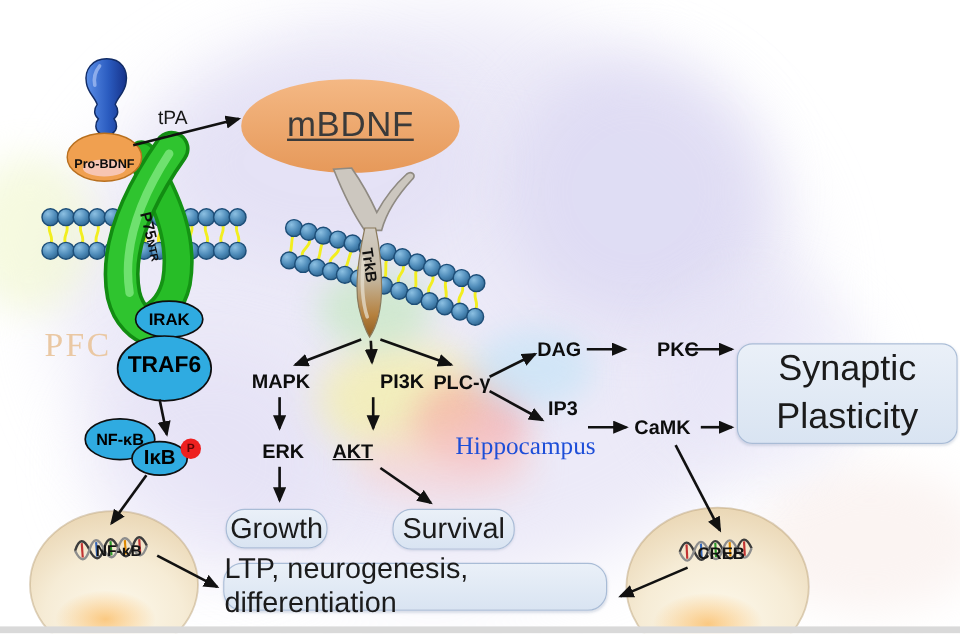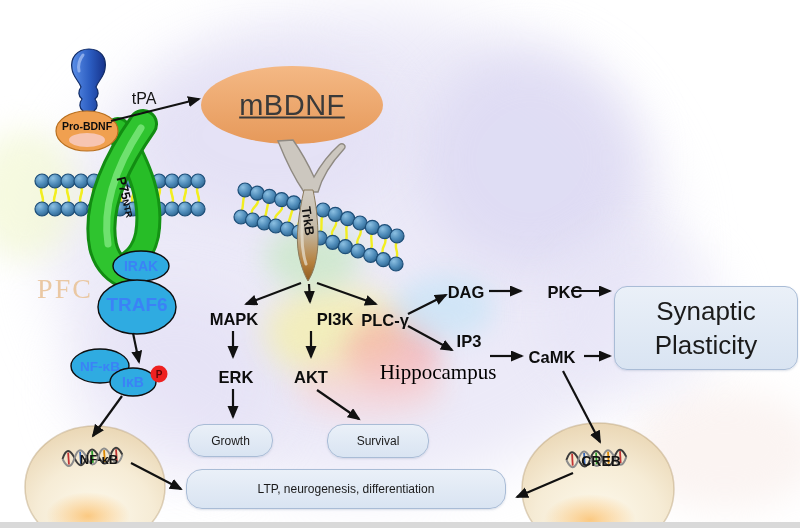--- a/index.html
+++ b/index.html
@@ -25,32 +25,32 @@
 
   
   .lbl{position:absolute;transform:translate(-50%,-50%);white-space:nowrap;color:#0d0d0d;}
   .node{font-size:16.5px;font-weight:700;}
   .tpa{font-size:16px;font-weight:400;color:#161616;}
   .mbdnf{font-size:29px;font-weight:400;color:#3a3a3a;letter-spacing:0.5px;text-decoration:underline;}
   .probdnf{font-size:10.5px;font-weight:700;}
   .rot-p75{transform:translate(-50%,-50%) rotate(76deg);font-size:13px;font-weight:700;}
   .rot-p75 .sub{font-size:9px;}
   .rot-trkb{transform:translate(-50%,-50%) rotate(82deg);font-size:13px;font-weight:700;color:#111;}
-  .blue-node{font-weight:700;color:#3b82f6;text-align:center;}
+  .blue-node{font-weight:700;color:#000000;text-align:center;}
   .phospho{font-size:10px;font-weight:700;color:#5f0606;}
   .gene{font-size:13px;font-weight:700;color:#141414;}
   .serif-bg{font-family:"Liberation Serif",serif;font-weight:400;}
   .pfc{font-size:28px;color:#eac8a3;letter-spacing:2px;}
-  .hippo{font-size:21px;color:#000000;}
+  .hippo{font-size:21px;color:#1d4ed8;}
 
   
   .obox{position:absolute;background:linear-gradient(180deg,#eaf0f8 0%,#d9e4f2 100%);
         border:1.5px solid #a9bcd6;border-radius:16px;display:flex;align-items:center;justify-content:center;
-        color:#1b1b1b;font-size:12px;box-shadow:0 1px 2px rgba(120,140,170,0.25);}
-  .synbox{border-radius:13px;font-size:26px;line-height:1.32;text-align:center;flex-direction:column;justify-content:center;}
+        color:#1b1b1b;font-size:24px;box-shadow:0 1px 2px rgba(120,140,170,0.25);}
+  .synbox{border-radius:13px;font-size:30px;line-height:1.32;text-align:center;flex-direction:column;justify-content:center;}
 </style>
 </head>
 <body>
 
 <div class="stage">
 
   <div class="bg b1"></div>
   <div class="bg b2"></div>
   <div class="bg b3"></div>
   <div class="bg b4"></div>
@@ -269,36 +269,36 @@
   <div class="obox synbox" style="left:614px;top:286px;width:182px;height:82px;">
     <span>Synaptic</span>
     <span>Plasticity</span>
   </div>
 
   <div class="lbl serif-bg pfc" style="left:65px;top:289px;">PFC</div>
   <div class="lbl serif-bg hippo" style="left:438px;top:372px;">Hippocampus</div>
 
   <div class="lbl tpa" style="left:144px;top:99px;">tPA</div>
   <div class="lbl mbdnf" style="left:292px;top:105px;">mBDNF</div>
-  <div class="lbl probdnf" style="left:87px;top:126px;">Pro-BDNF</div>
+  <div class="lbl probdnf" style="left:87px;top:137px;">Pro-BDNF</div>
   <div class="lbl rot-p75" style="left:126px;top:197px;"><span>P75</span><span class="sub">NTR</span></div>
   <div class="lbl rot-trkb" style="left:308px;top:221px;">TrkB</div>
 
   <div class="lbl blue-node" style="left:141px;top:266px;font-size:14px;">IRAK</div>
   <div class="lbl blue-node" style="left:137px;top:305px;font-size:19px;">TRAF6</div>
   <div class="lbl blue-node" style="left:100px;top:366px;font-size:13.5px;">NF-κB</div>
-  <div class="lbl blue-node" style="left:133px;top:382px;font-size:14px;">IκB</div>
+  <div class="lbl blue-node" style="left:133px;top:382px;font-size:17px;">IκB</div>
   <div class="lbl phospho" style="left:159px;top:374px;">P</div>
   <div class="lbl gene" style="left:99px;top:459px;">NF-κB</div>
 
   <div class="lbl node" style="left:234px;top:319px;">MAPK</div>
   <div class="lbl node" style="left:311px;top:319px;padding-left:48px;">PI3K</div>
   <div class="lbl node" style="left:385px;top:320px;">PLC-γ</div>
   <div class="lbl node" style="left:236px;top:377px;">ERK</div>
-  <div class="lbl node" style="left:311px;top:377px;">AKT</div>
+  <div class="lbl node" style="left:294px;top:377px;text-decoration:underline;">AKT</div>
   <div class="lbl node" style="left:466px;top:292px;">DAG</div>
   <div class="lbl node" style="left:545px;top:292px;margin-left:20px;">PKC</div>
   <div class="lbl node" style="left:469px;top:341px;">IP3</div>
   <div class="lbl node" style="left:552px;top:357px;">CaMK</div>
   <div class="lbl gene" style="left:601px;top:461px;font-size:14px;">CREB</div>
 
   <div class="bottom-strip"></div>
 </div>
 
 </body></html>

